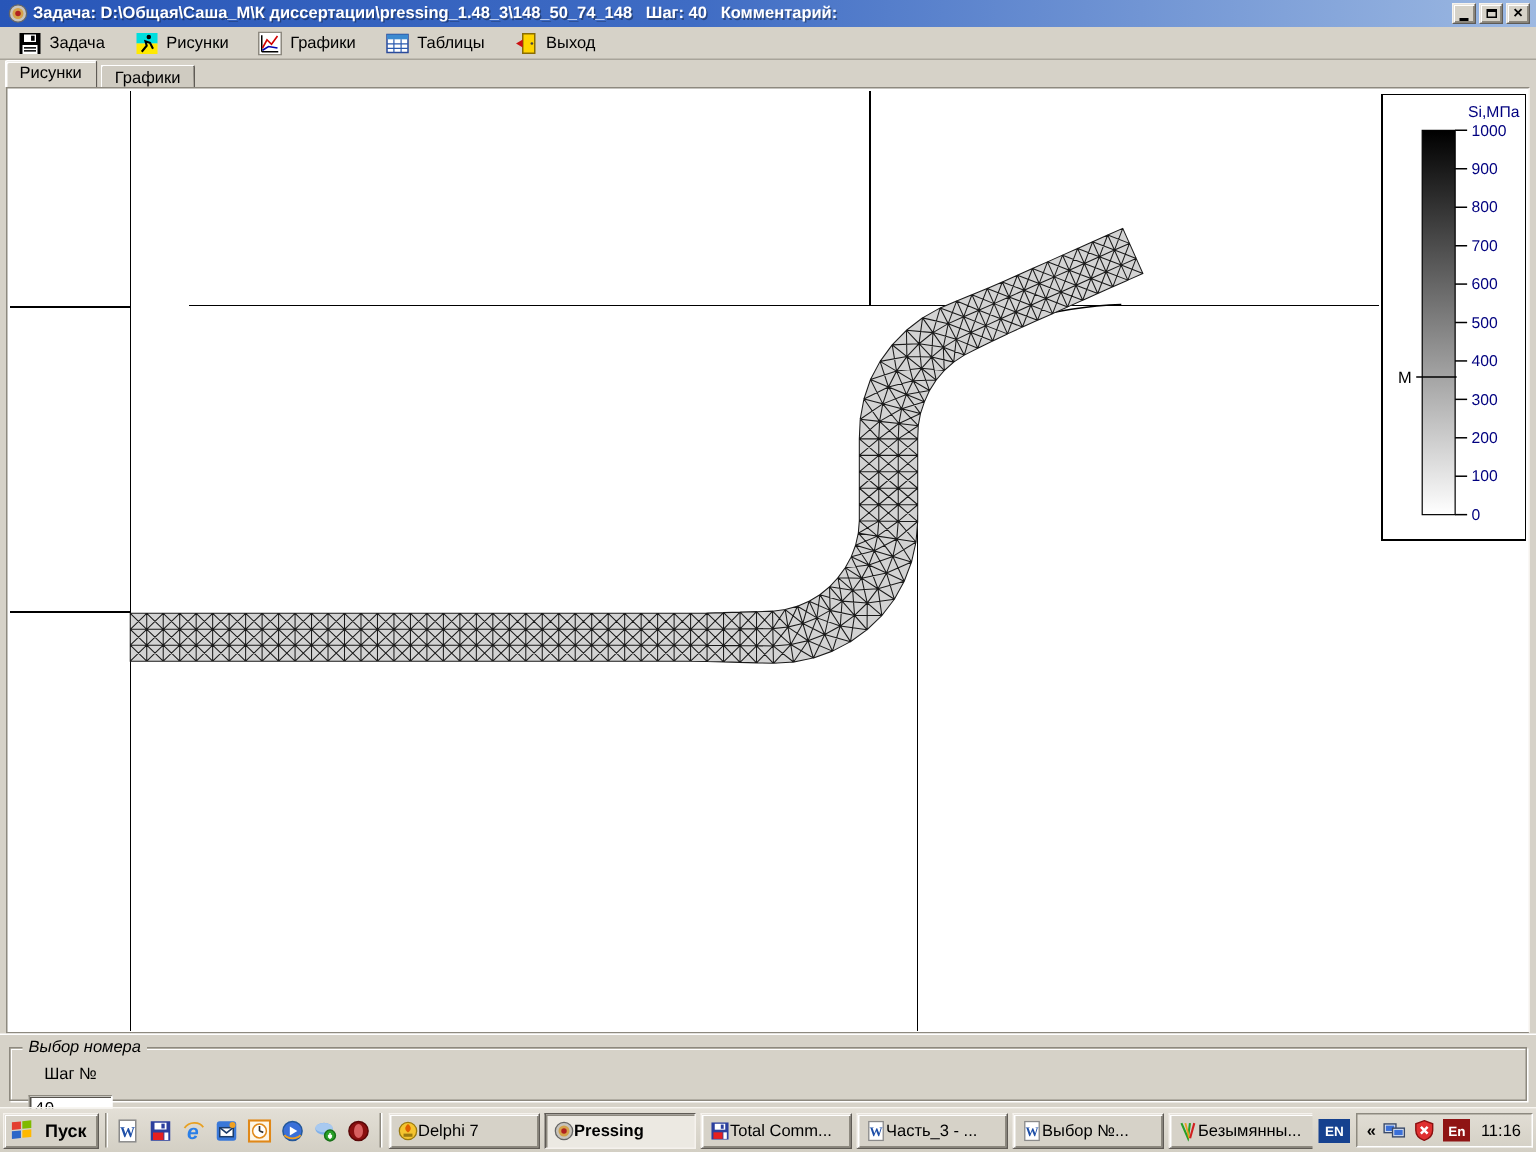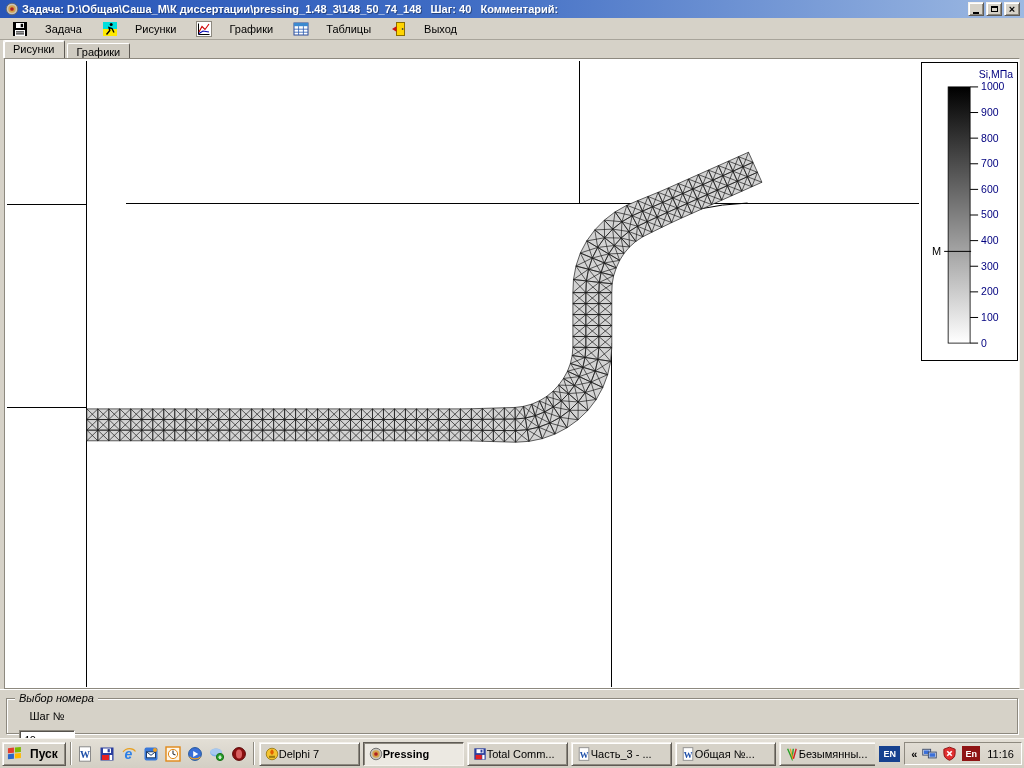--- a/index.html
+++ b/index.html
@@ -25,21 +25,21 @@
   .win-btns { display:flex; gap:2px; margin-right:2px; }
   .wbtn { width:16px; height:14px; display:flex; align-items:center; justify-content:center;
     font-size:9px; line-height:1; cursor:default; color:#000; padding:0; }
   .g-min { width:6px; height:2px; background:#000; margin-top:7px; }
   .g-rst { width:7px; height:6px; border:1px solid #000; border-top-width:2px; }
   .g-cls { font-size:11px; font-weight:bold; line-height:1; }
 
   
   .toolbar { position:absolute; left:0; top:18px; width:1024px; height:22px; background:#d6d2c8;
     border-bottom:1px solid #a8a49a; display:flex; align-items:center; padding-left:6px; }
-  .tb-item { display:flex; align-items:center; gap:17px; padding:11px 6px; height:20px; cursor:default; }
+  .tb-item { display:flex; align-items:center; gap:5px; padding:11px 6px; height:20px; cursor:default; }
   .tb-item + .tb-item { margin-left:8px; }
   .tb-item .ico, .tb-item .ico svg { width:16px; height:16px; display:block; }
   .tb-label { color:#000; }
 
   
   .tabrow { position:absolute; left:0; top:40px; width:1024px; height:18px; background:#d6d2c8;
     padding-left:3px; display:flex; align-items:flex-end; }
   .tab { padding:2px 9px 2px; background:#d6d2c8; border:1px solid #5f5b55;
     border-bottom:none; border-top-color:#fff; border-left-color:#fff;
     border-radius:2px 2px 0 0; margin-right:2px; position:relative; cursor:default; }
@@ -373,21 +373,21 @@
           </span>
           <span>Часть_3 - ...</span>
         </span>
         <span class="task-btn raised">
           <span class="ico">
             <svg viewBox="0 0 16 16">
               <rect x="2.5" y="0.8" width="11" height="14.4" fill="#fff" stroke="#8a8a8a"></rect>
               <text x="8" y="12" font-size="10" font-weight="bold" fill="#1e4fa8" text-anchor="middle" font-family="Liberation Serif,serif">W</text>
             </svg>
           </span>
-          <span>Общая №...</span>
+          <span>Выбор №...</span>
         </span>
         <span class="task-btn raised">
           <span class="ico">
             <svg viewBox="0 0 16 16">
               <path d="M3 2 L8 13.5 L9.5 2" stroke="#28a028" stroke-width="1.6" fill="none"></path>
               <path d="M6 2 L9 13.5" stroke="#e8a020" stroke-width="1.4" fill="none"></path>
               <path d="M12.8 2 L9.6 13.5" stroke="#d02020" stroke-width="1.6" fill="none"></path>
             </svg>
           </span>
           <span>Безымянны...</span>

